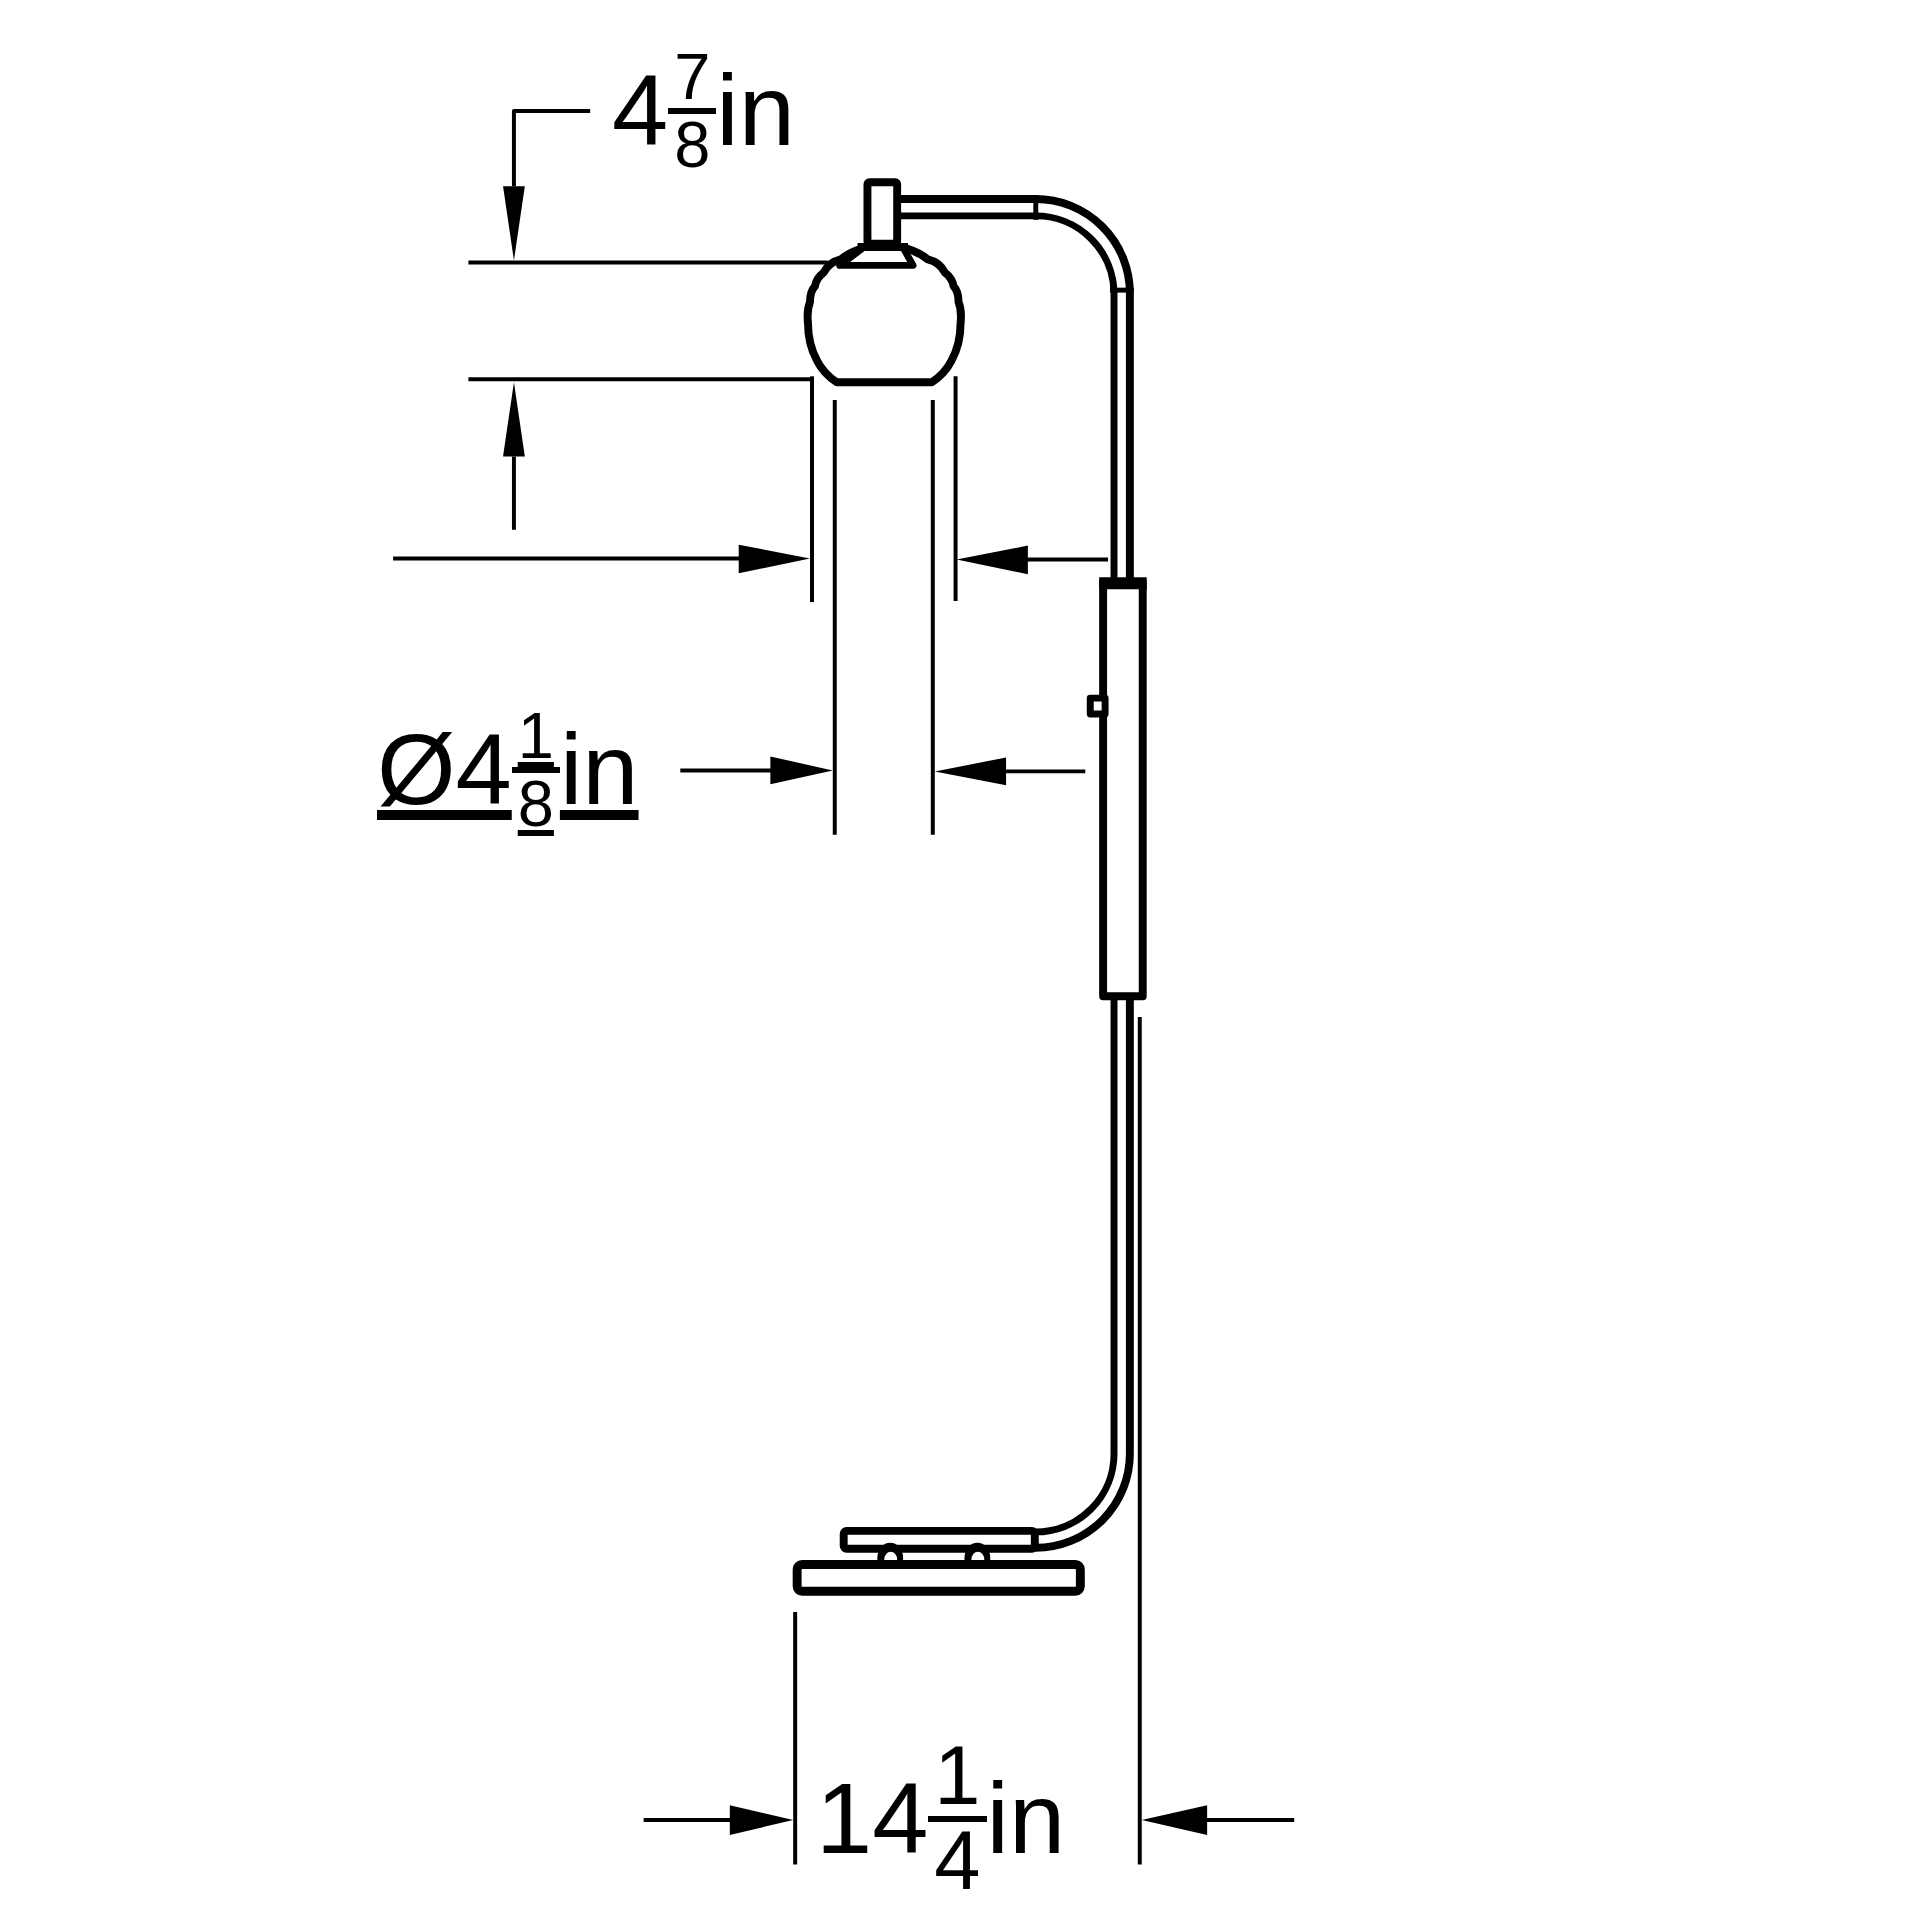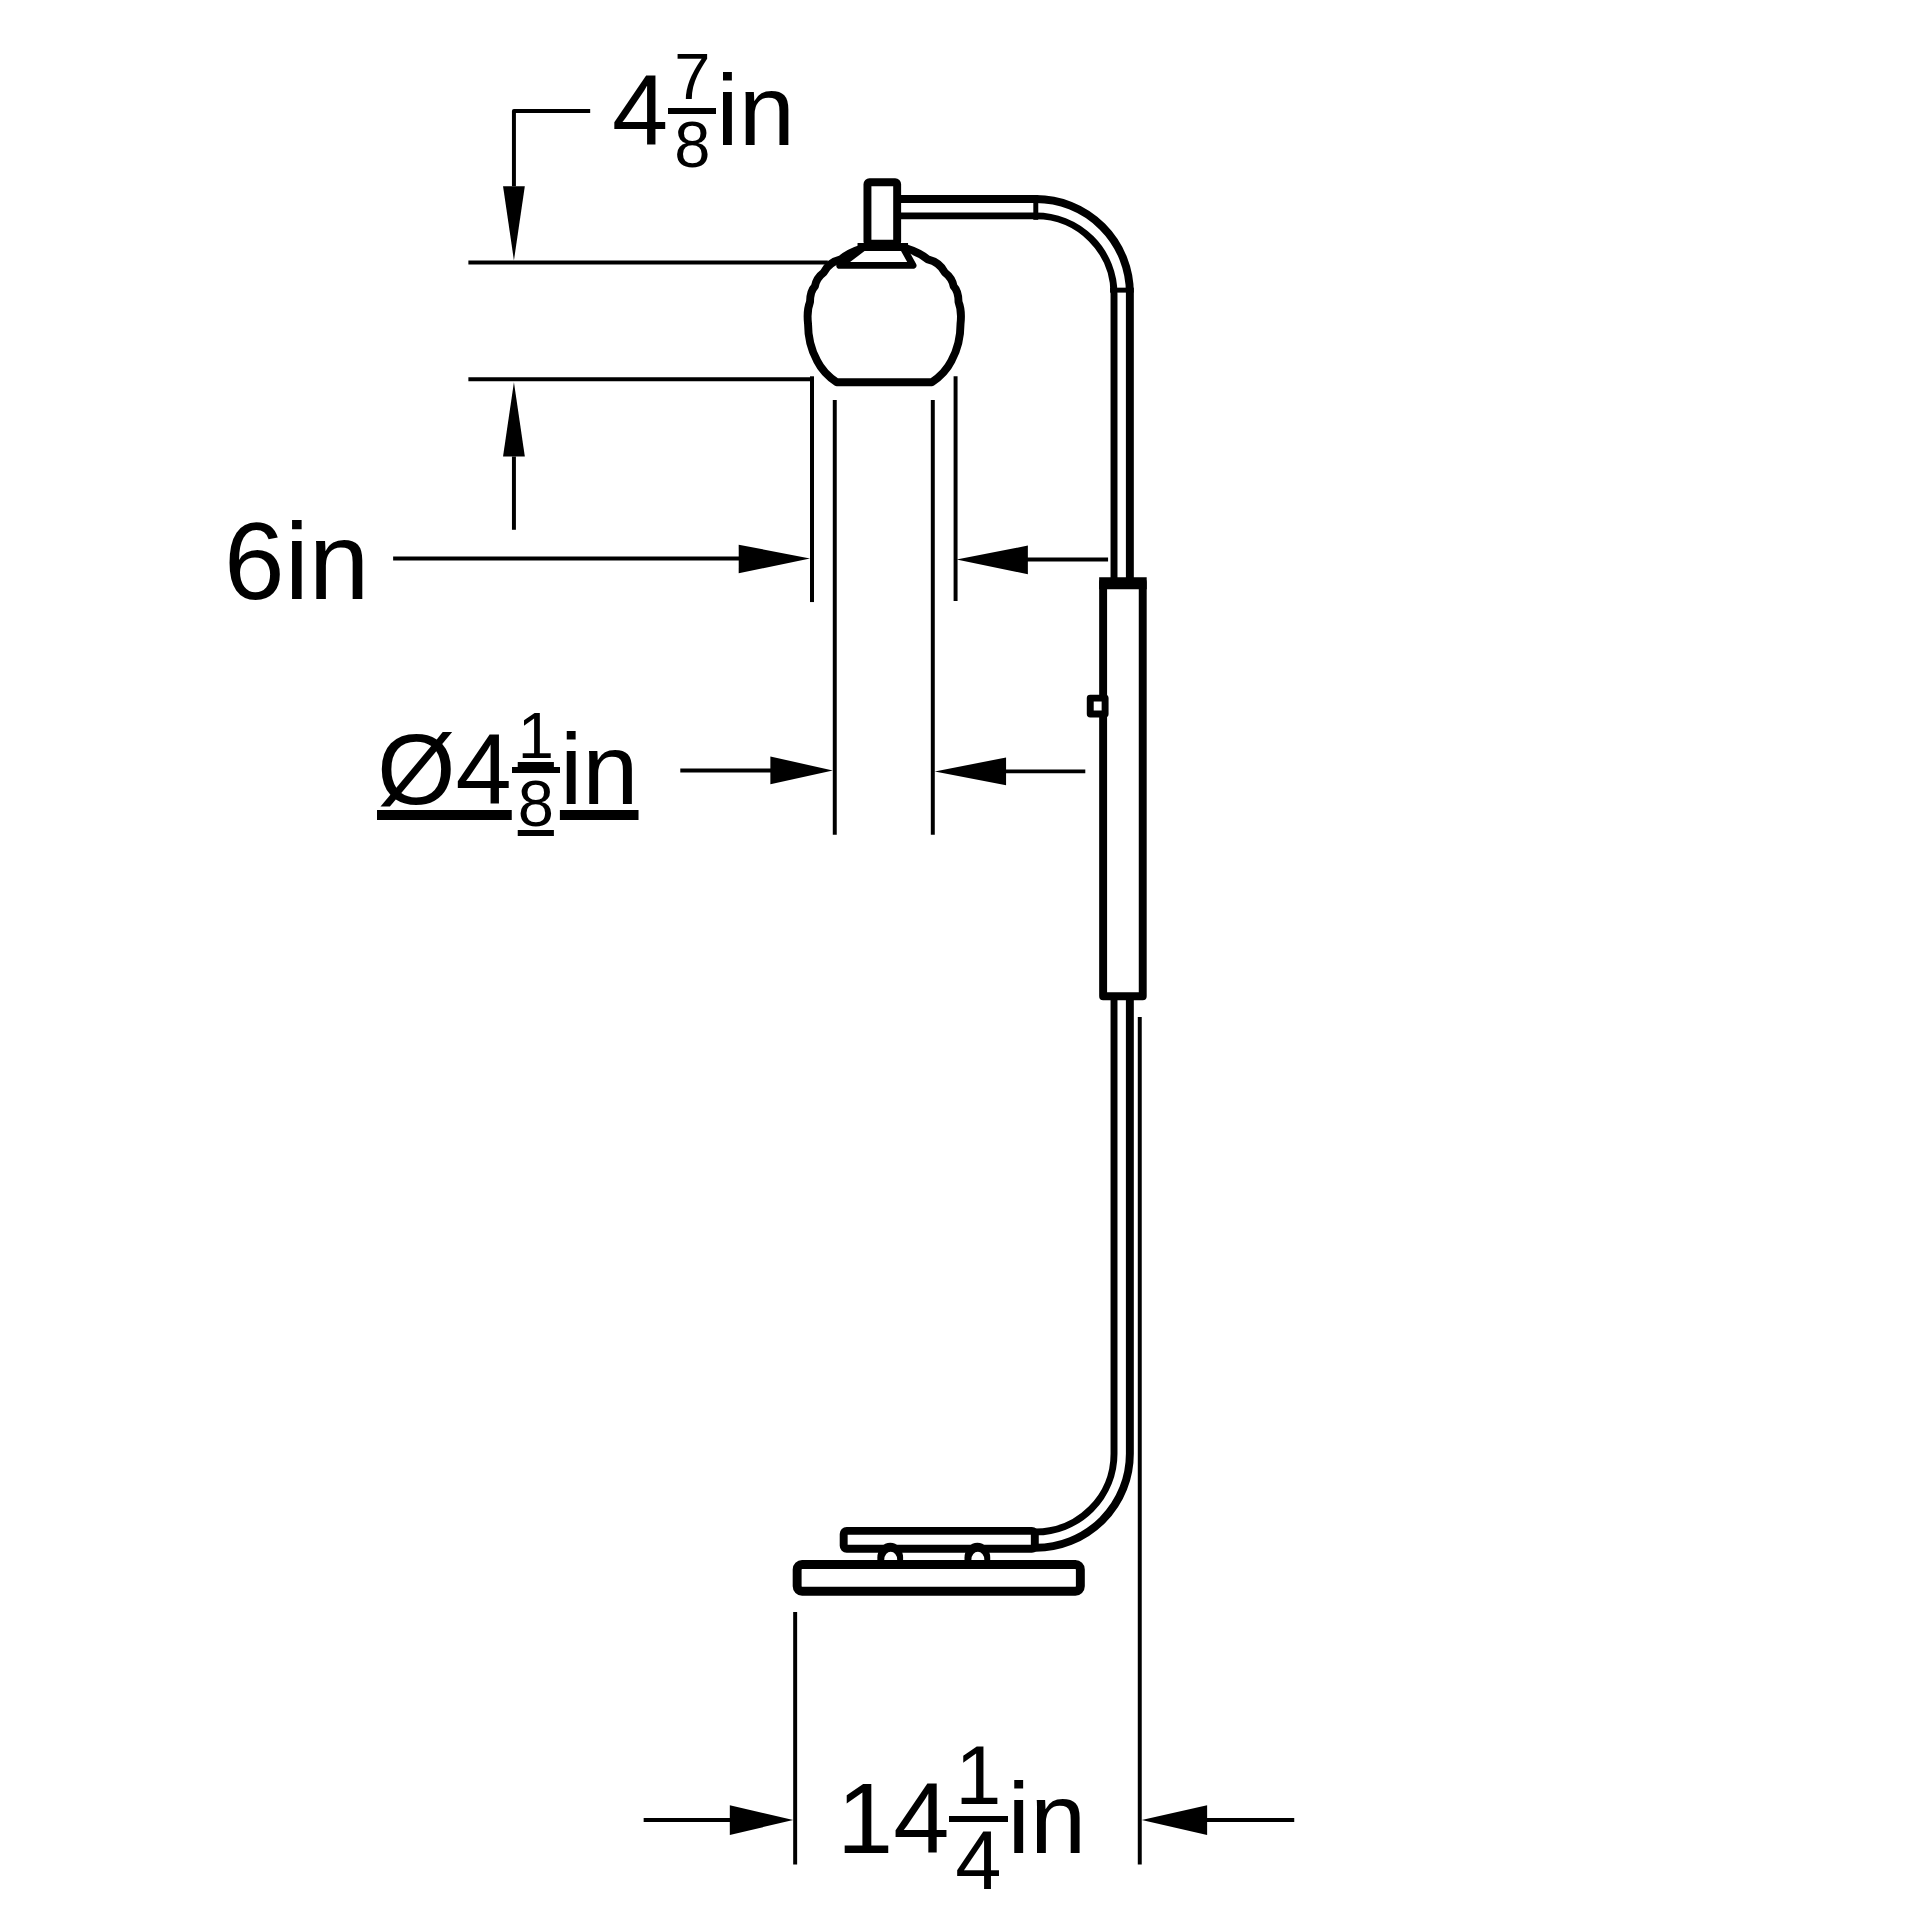--- a/index.html
+++ b/index.html
@@ -117,32 +117,31 @@
 
   <div class="dim-label" style="left:612px; top:46px;">
     <span class="whole">4</span>
       <span class="frac">
         <span class="num">7</span>
         <span class="den">8</span>
       </span>
       <span class="unit">in</span>
   </div>
 
-  <div class="label-6in" style="left:224px; top:507px;"><span>6</span><span>in</span></div>
 
   <div class="dim-label" style="left:377px; top:705px;text-decoration:underline;">
     <span class="prefix">Ø4</span>
       <span class="frac">
         <span class="num">1</span>
         <span class="den">8</span>
       </span>
       <span class="unit">in</span>
   </div>
 
-  <div class="dim-label" style="left:837px; top:1737px;text-align:right;">
+  <div class="dim-label" style="left:816px; top:1737px;text-align:right;">
     <span class="whole">14</span>
       <span class="frac frac-big">
         <span class="num">1</span>
         <span class="den">4</span>
       </span>
       <span class="unit">in</span>
   </div>
 
 </div>
 

